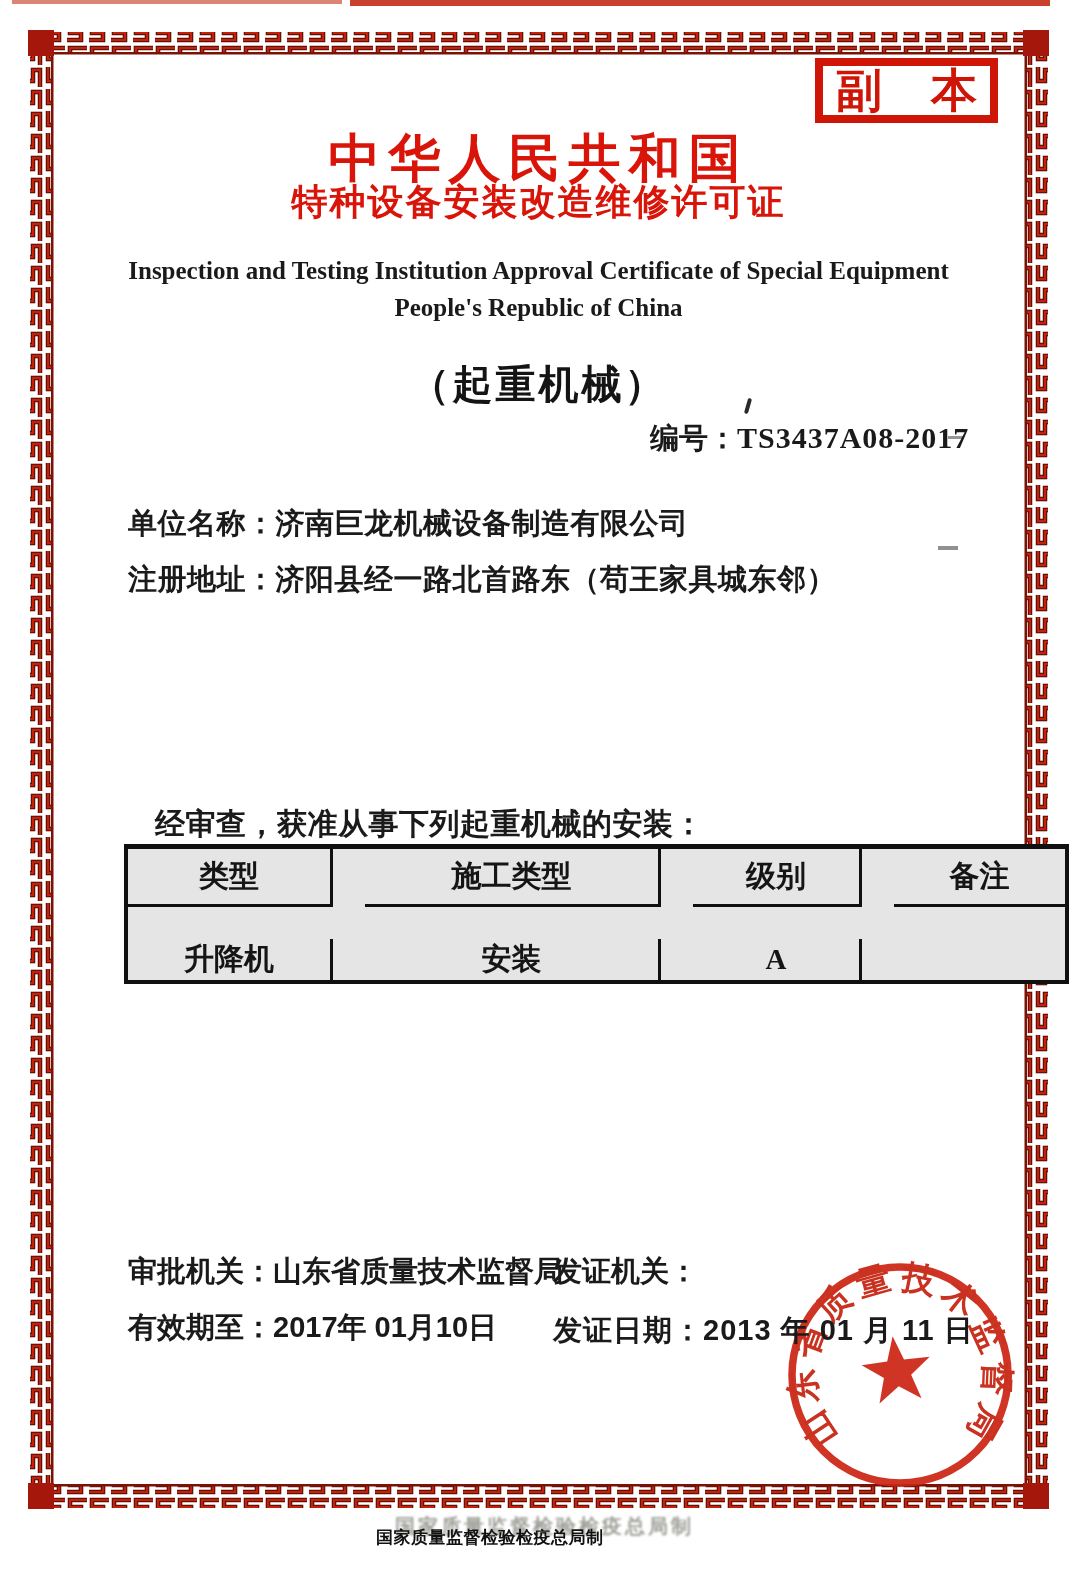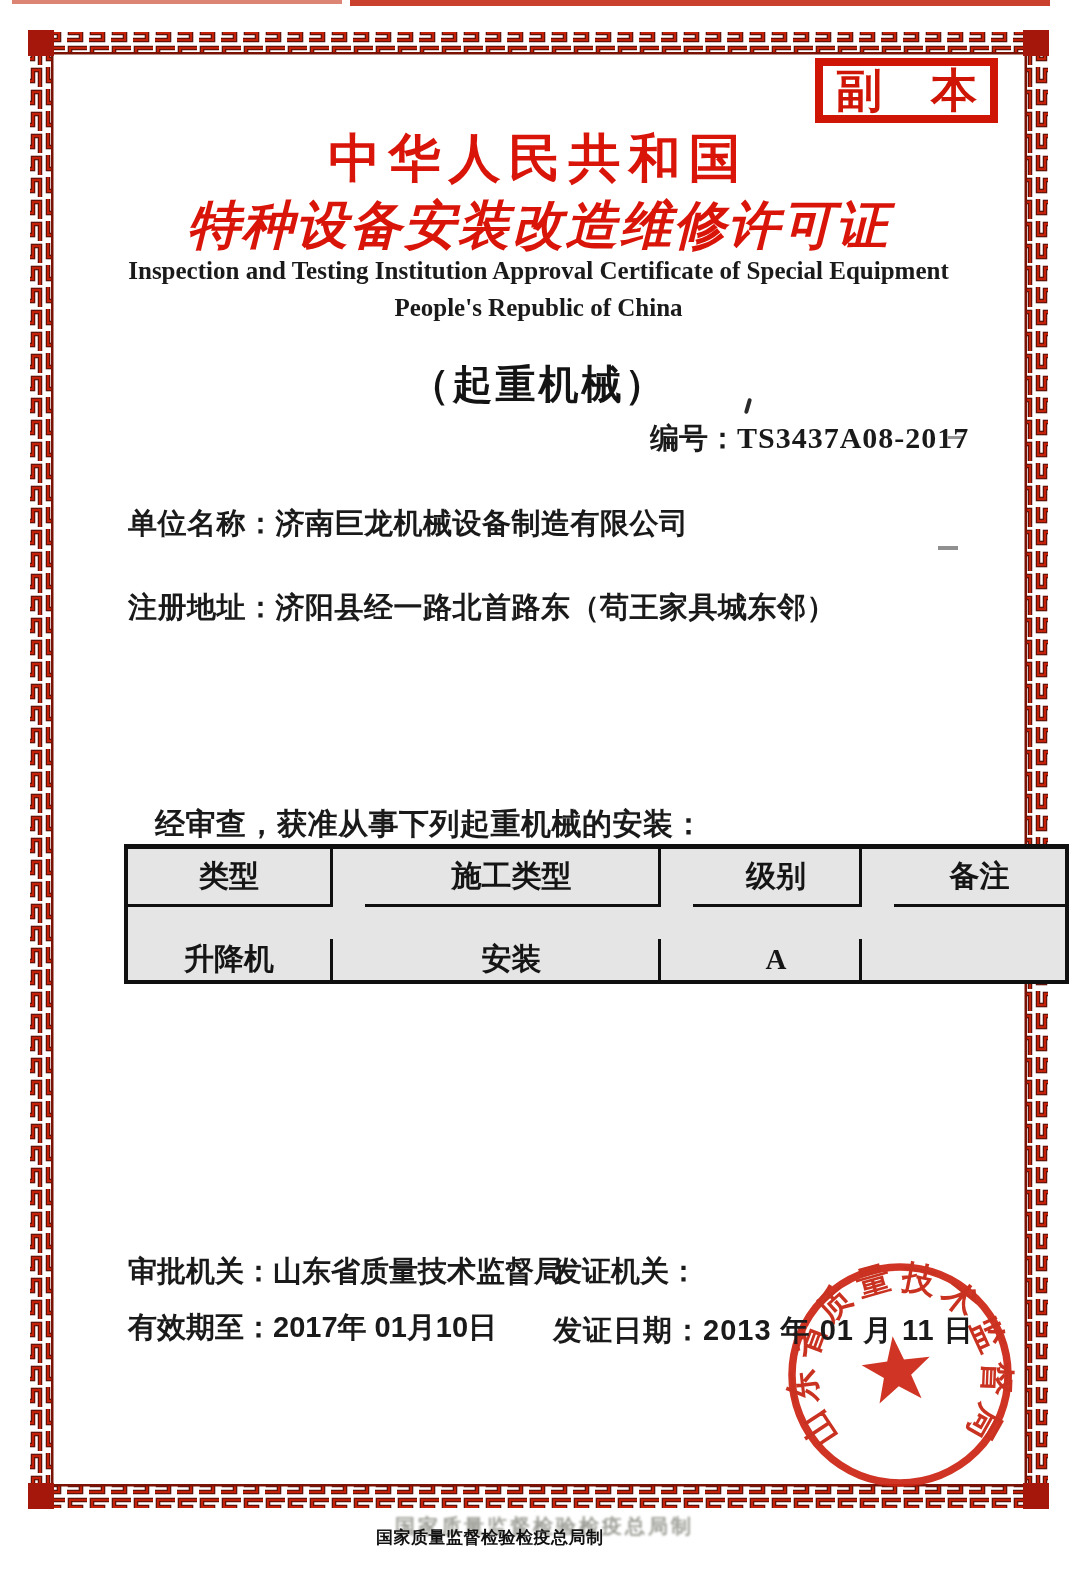--- a/index.html
+++ b/index.html
@@ -6,29 +6,29 @@
   .page{
     position:relative;width:1077px;height:1573px;background:#ffffff;
     font-family:"Liberation Sans","DejaVu Sans",sans-serif;overflow:hidden;
   }
   .layer-border{position:absolute;left:0;top:0;z-index:0;}
   .layer-seal{position:absolute;left:778px;top:1250px;z-index:1;opacity:.93;}
   .txt{position:absolute;white-space:nowrap;font-weight:bold;color:#1a1a1a;z-index:2;}
   .red{color:#d9150a;}
   .center{left:0;right:0;text-align:center;}
   .title1{top:124px;font-size:52px;letter-spacing:8px;}
-  .title2{top:191px;font-size:52px;letter-spacing:2px;font-style:italic;}
+  .title2{top:178px;font-size:36px;letter-spacing:2px;}
   .en1{top:257px;font-size:25px;font-family:"Liberation Serif","DejaVu Serif",serif;}
   .en2{top:294px;font-size:25px;font-family:"Liberation Serif","DejaVu Serif",serif;}
   .category{top:357px;font-size:40px;letter-spacing:3px;color:#141414;}
   .serial{left:650px;top:419px;font-size:29px;text-align:right;}
   .serial .num{font-family:"Liberation Serif","DejaVu Serif",serif;font-size:30px;letter-spacing:1px;}
   .field{left:128px;font-size:29px;letter-spacing:.5px;}
   .f-unit{top:504px;}
-  .f-reg{top:588px;}
+  .f-reg{top:560px;}
   .f-inst{top:638px;}
   .approval{left:155px;top:804px;font-size:30px;letter-spacing:.5px;}
   .cert-table{
     position:absolute;left:124px;top:844px;z-index:2;
     display:grid;grid-template-columns:205px 296px 169px 171px;grid-template-rows:58px 41px;
     border:4px solid #101010;border-top-width:5px;background:#e5e5e5;box-sizing:content-box;gap:32px;
   }
   .cert-table .cell{
     display:flex;align-items:center;justify-content:center;
     font-weight:bold;font-size:30px;color:#151515;

